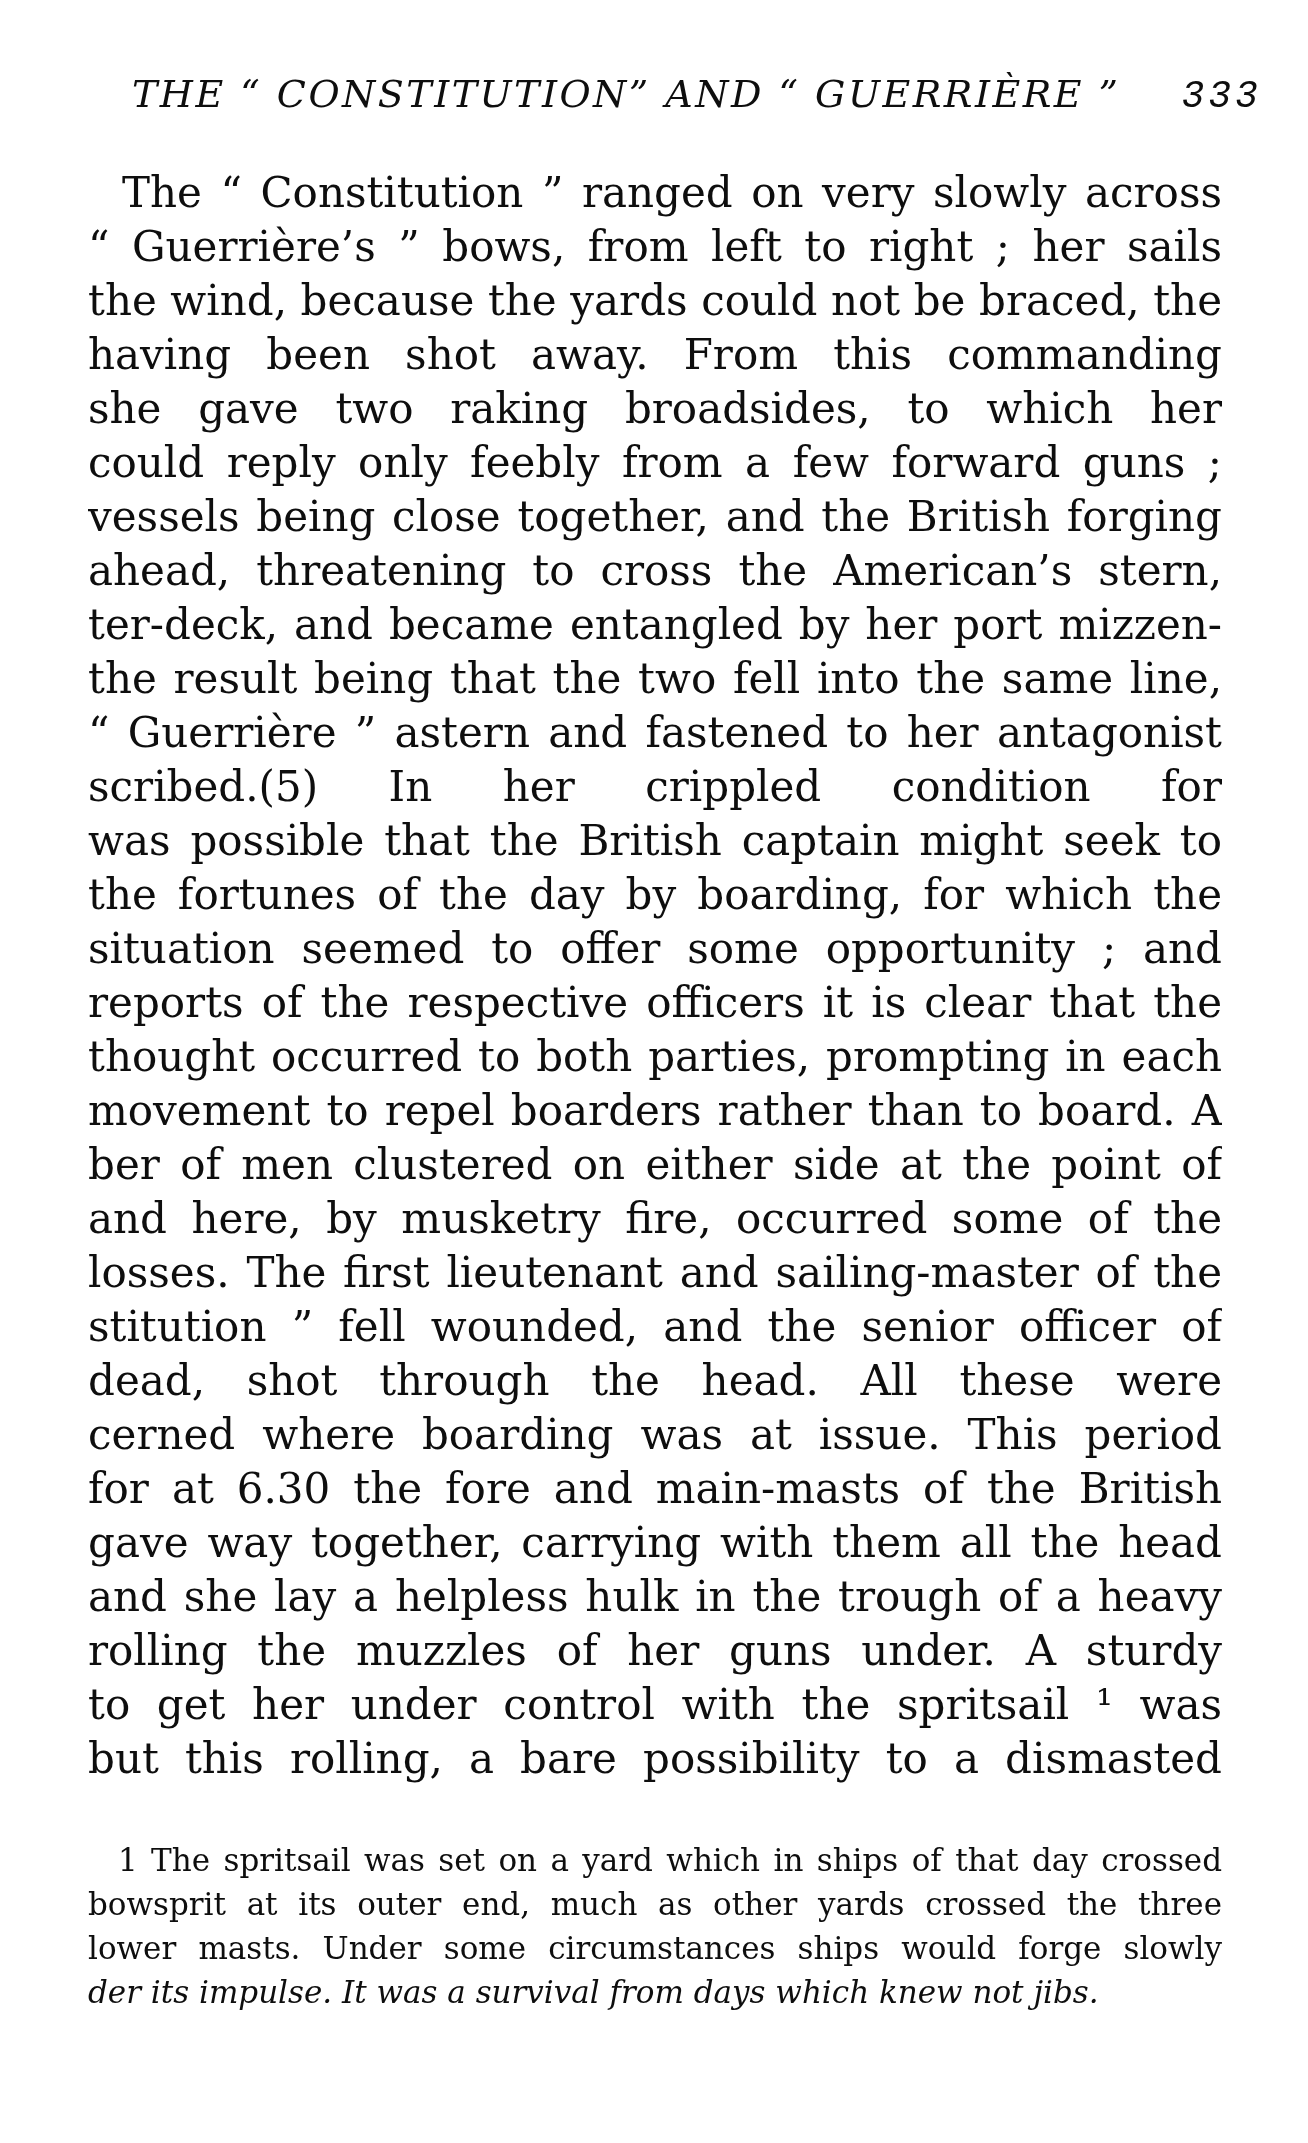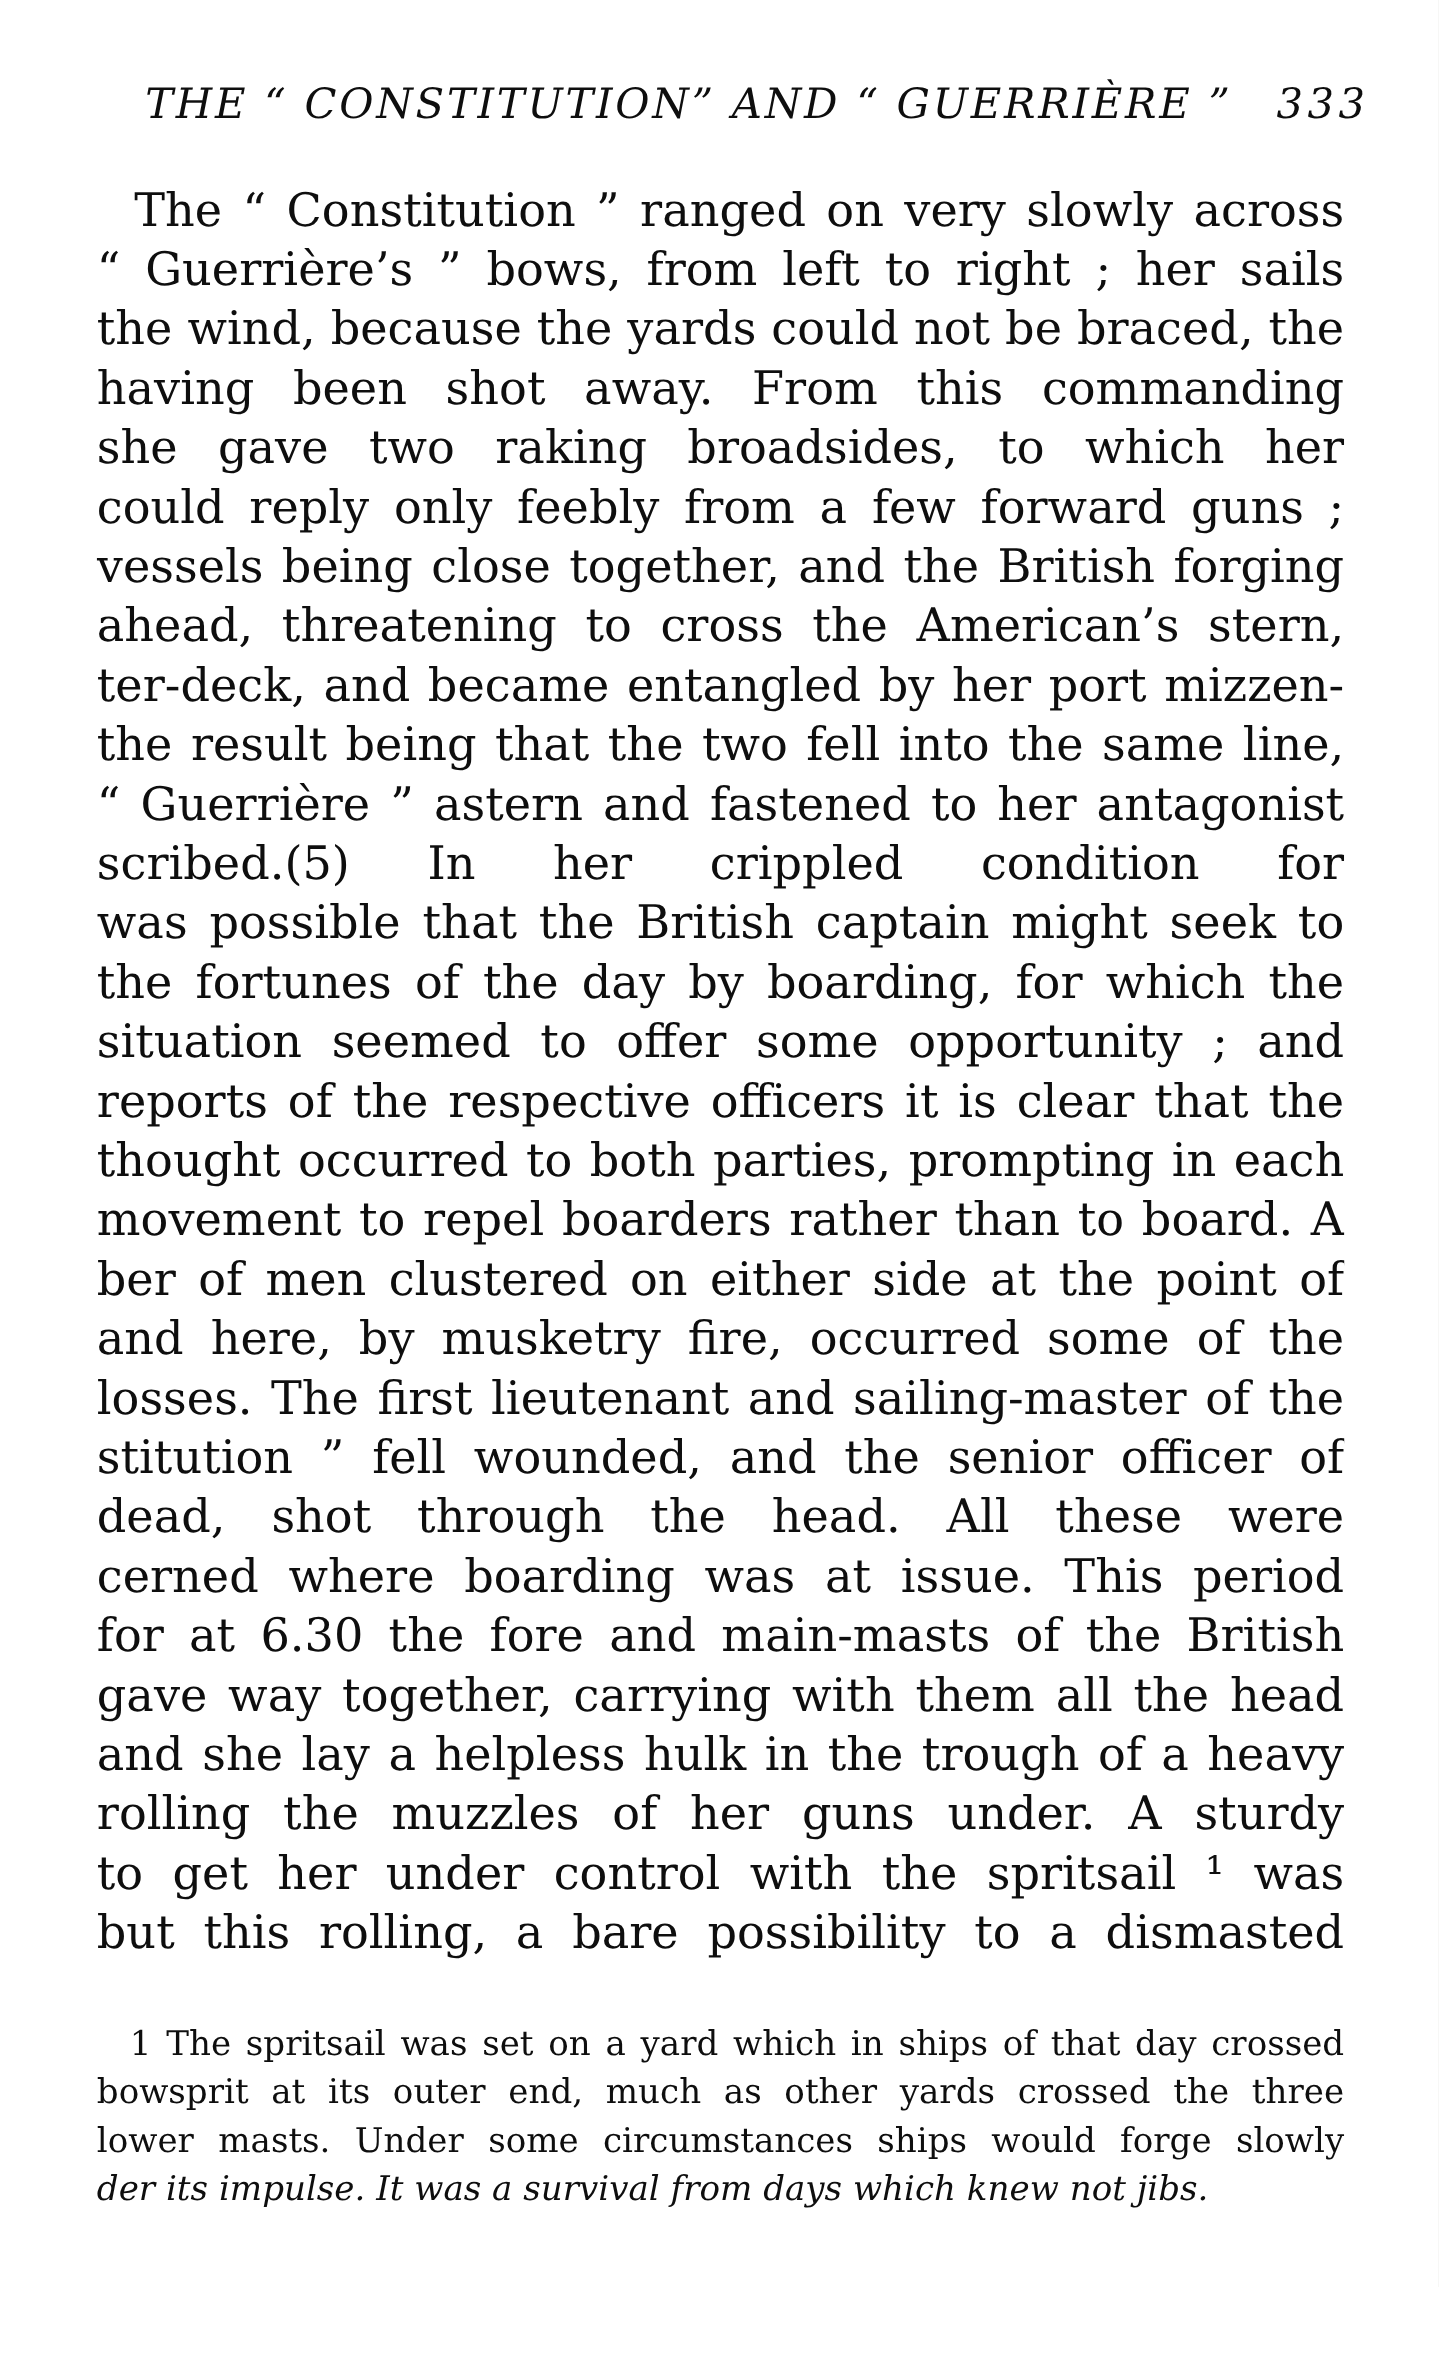--- a/index.html
+++ b/index.html
@@ -26,21 +26,22 @@
     font-style: italic;
     font-size: 38px;
     letter-spacing: 2.5px;
     padding: 8px 2px 0 44px;
     white-space: nowrap;
     text-align: right;
   }
   .running-head .page-num {
     font-style: italic;
     letter-spacing: 4px;
-    margin-left: 40px;
+    margin-left: 61px;
+    font-family: Liberation Mono, monospace;
   }
   .body-text {
     margin-top: 48px;
     font-size: 42px;
   }
   .body-text .line {
     line-height: 54px;
     height: 54px;
     text-align: justify;
     text-align-last: justify;

